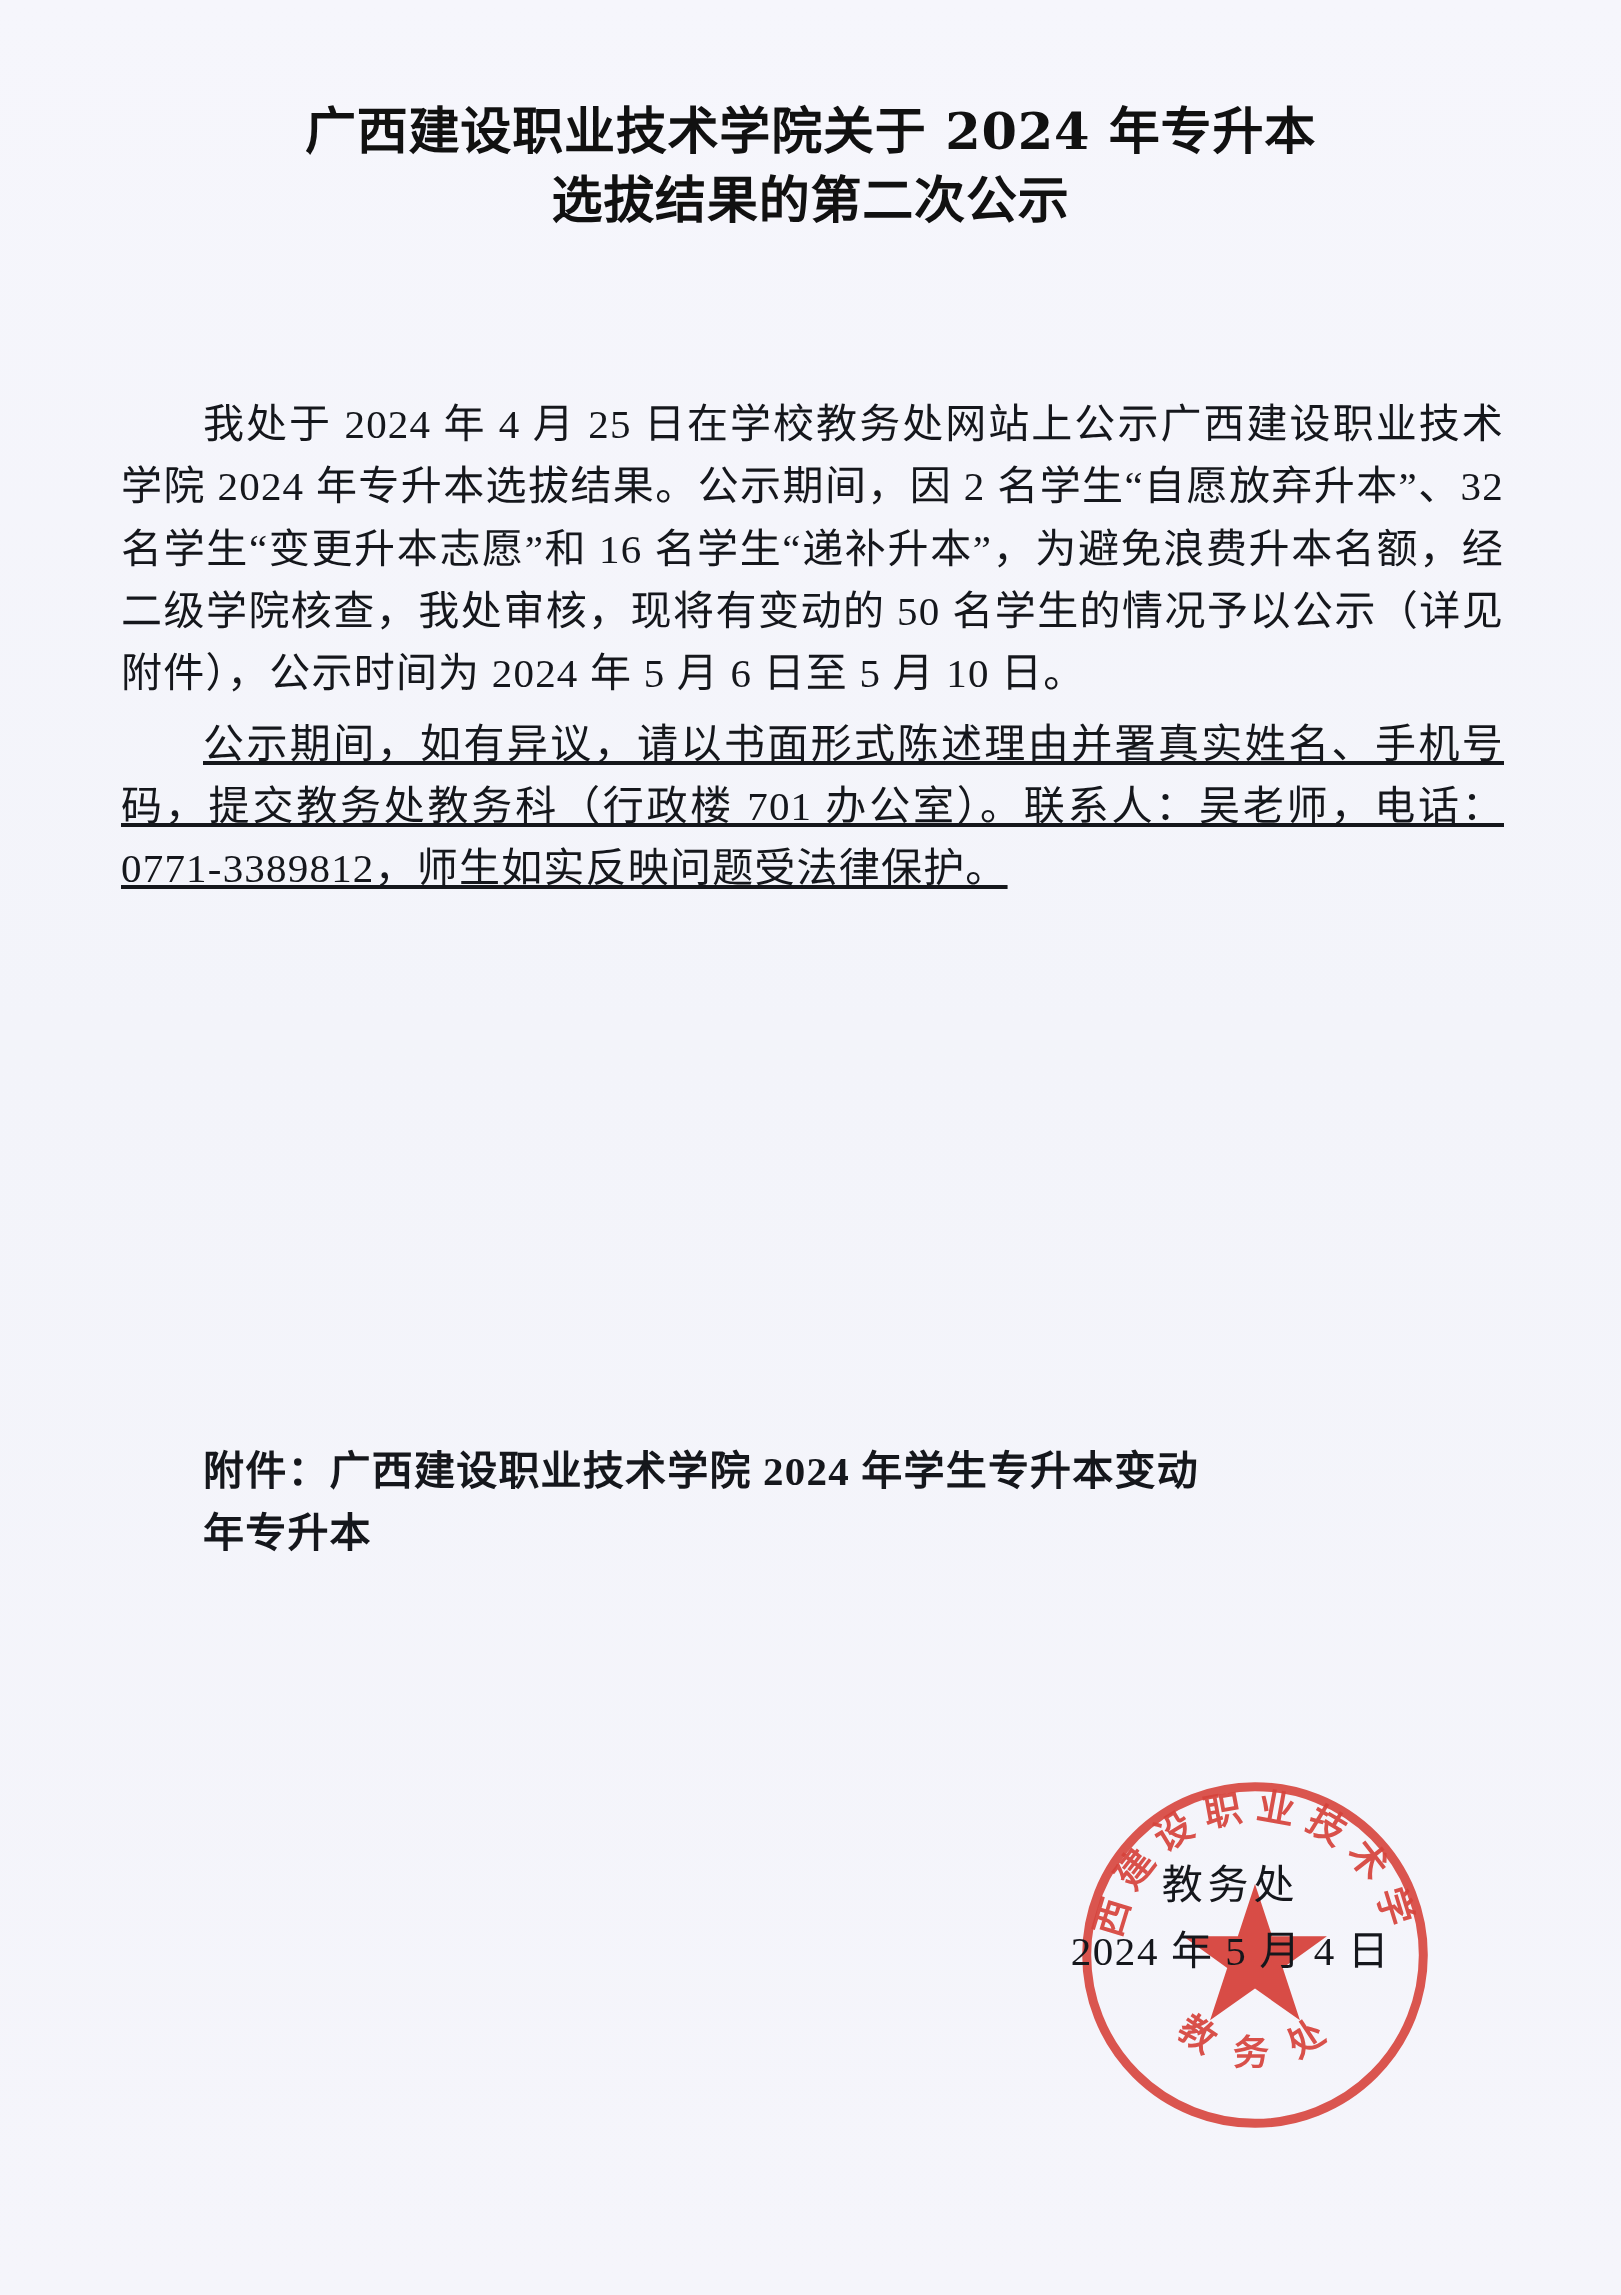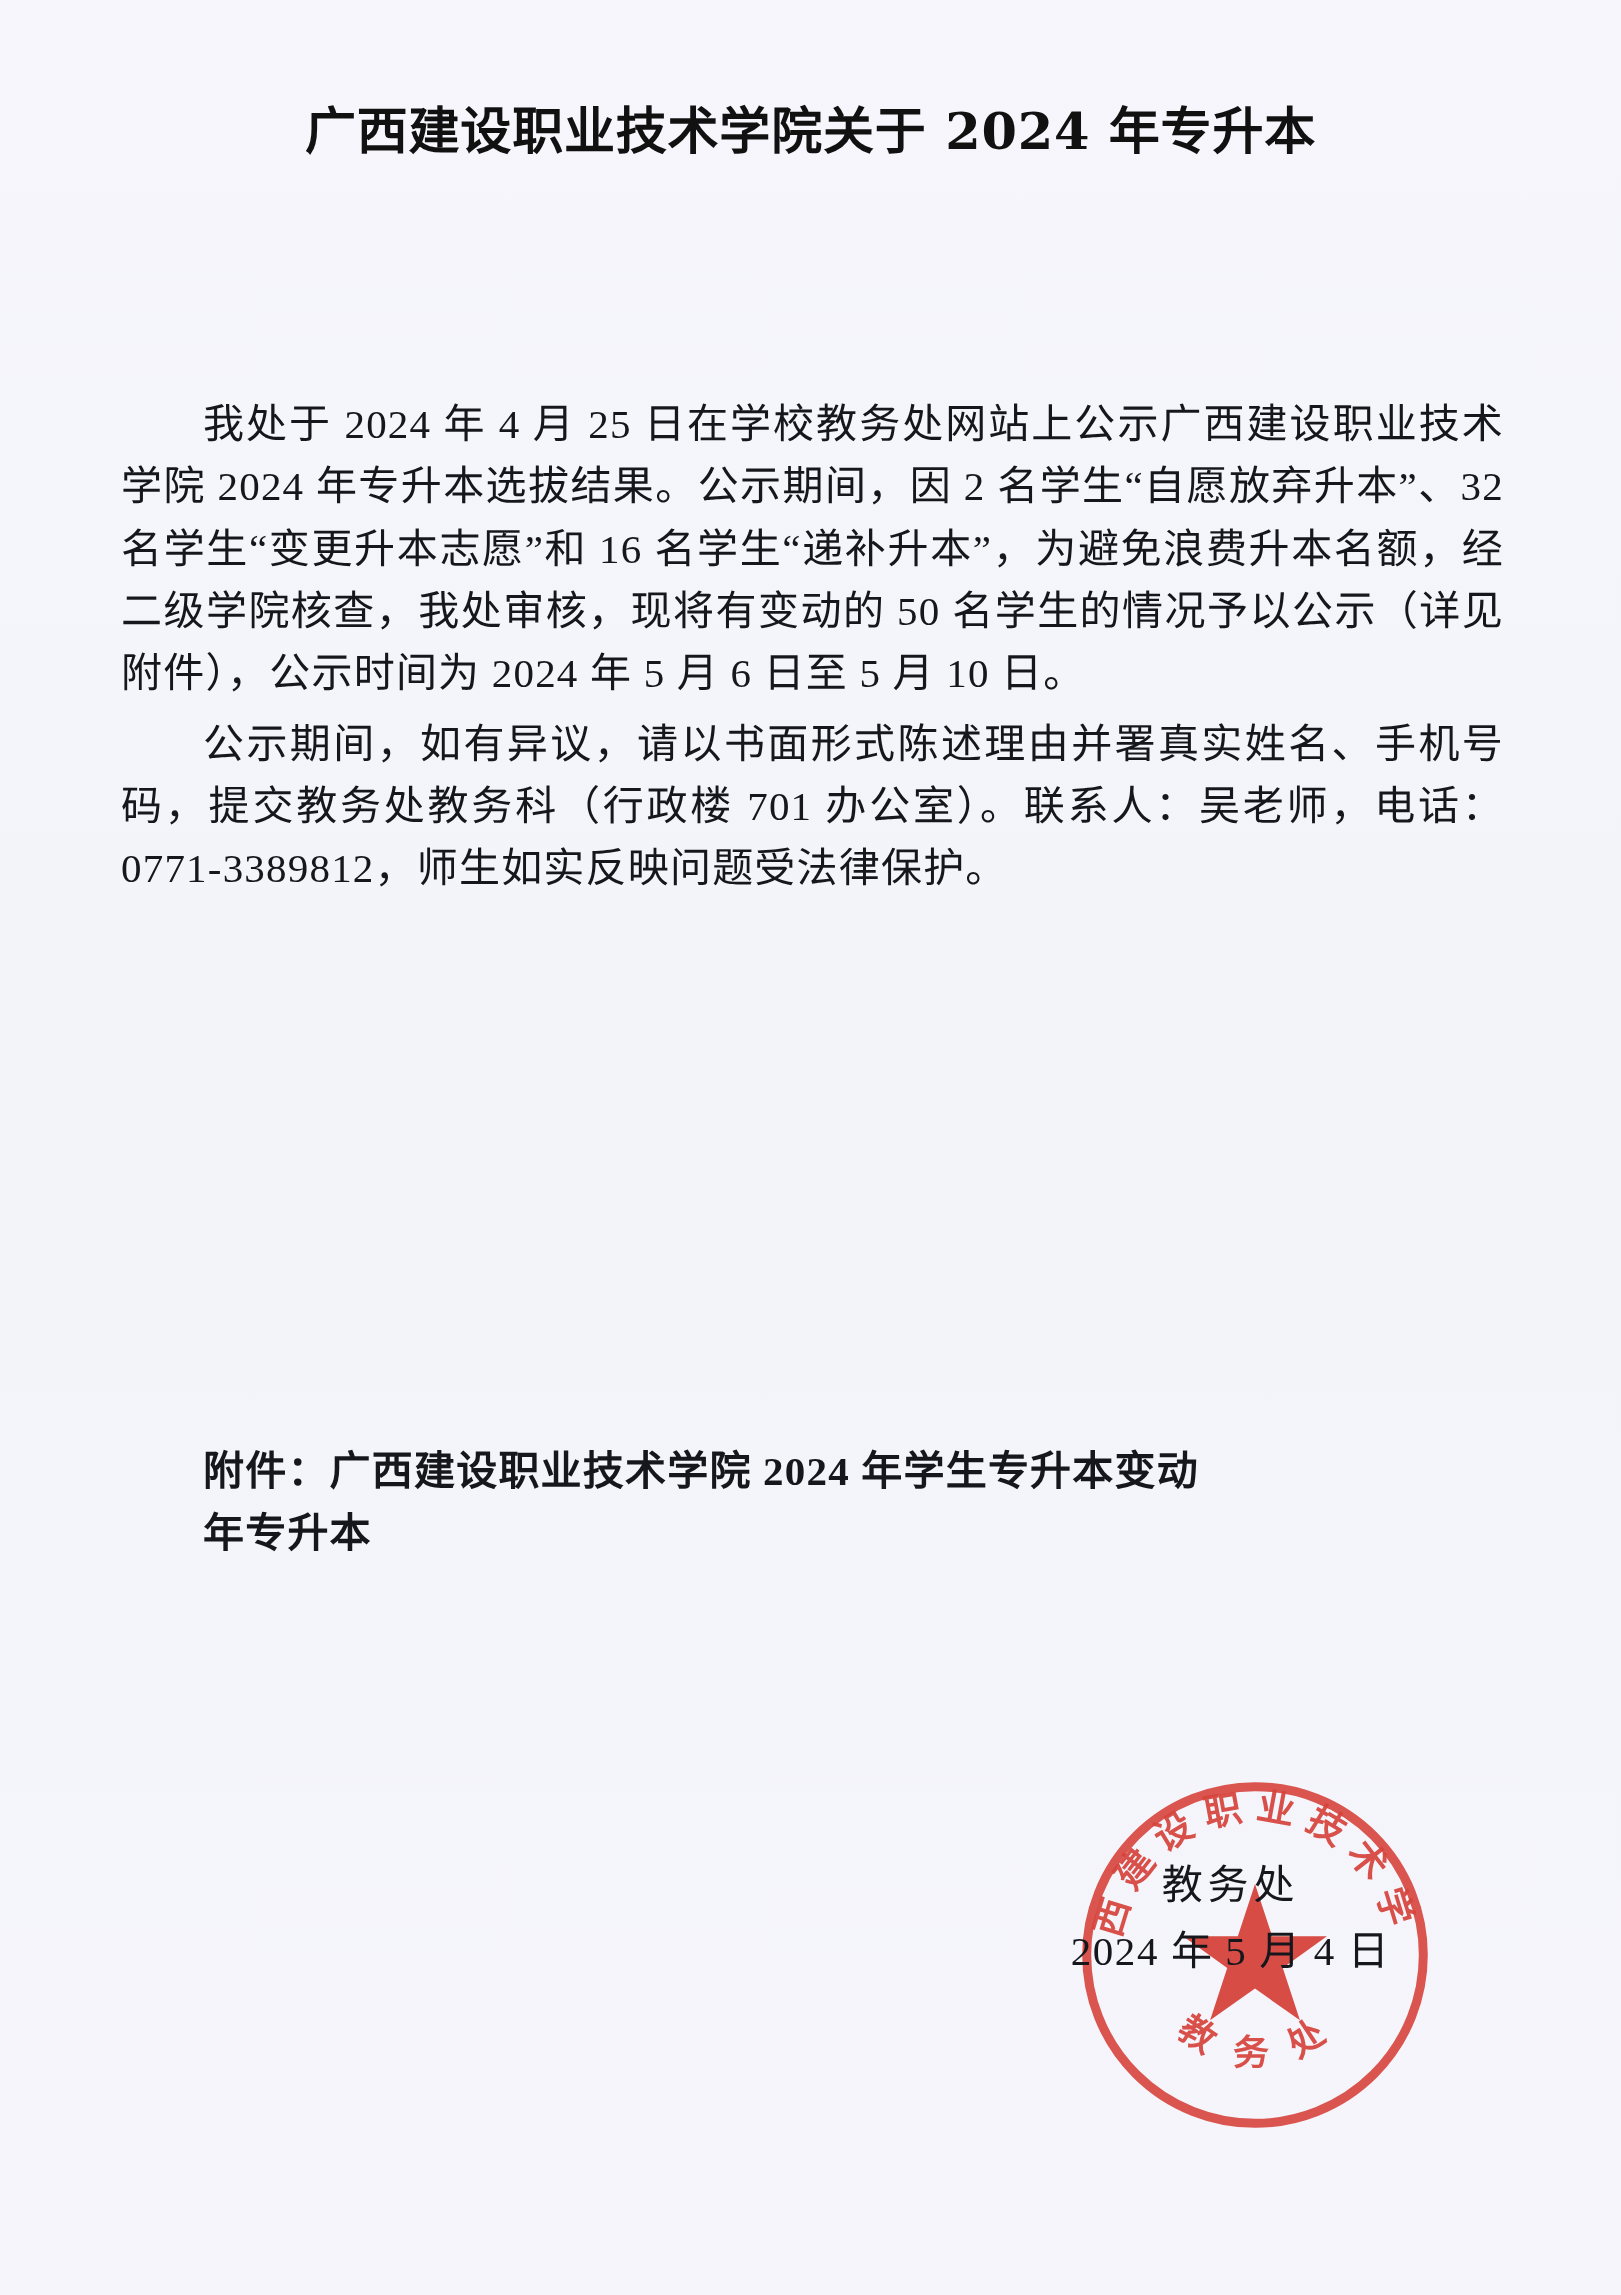--- a/index.html
+++ b/index.html
@@ -57,20 +57,21 @@
     line-height: 1.52;
     letter-spacing: 1.2px;
     text-align: justify;
     text-justify: inter-ideograph;
     text-indent: 2em;
     margin: 0 0 8.2px 0;
     color: #15171c;
   }
   .para.p2 {
     margin-top: 2px;
+    text-decoration: underline;
   }
   .attach-block {
     position: absolute;
     left: 121px;
     top: 1440px;
     width: 1383px;
     font-weight: bold;
   }
   .attach {
     font-size: 41px;
@@ -112,20 +113,21 @@
   .seal svg { display: block; }
 </style>
 </head>
 <body>
 
 <div class="page">
   <div class="sheet">
 
     <div class="doc-title">
       <span>广西建设职业技术学院关于 2024 年专升本</span>
+      <span class="line2">选拔结果的第二次公示</span>
     </div>
 
     <div class="body-block">
       <p class="para p1">我处于 2024 年 4 月 25 日在学校教务处网站上公示广西建设职业技术学院 2024 年专升本选拔结果。公示期间，因 2 名学生“自愿放弃升本”、32 名学生“变更升本志愿”和 16 名学生“递补升本”，为避免浪费升本名额，经二级学院核查，我处审核，现将有变动的 50 名学生的情况予以公示（详见附件），公示时间为 2024 年 5 月 6 日至 5 月 10 日。</p>
       <p class="para p2">公示期间，如有异议，请以书面形式陈述理由并署真实姓名、手机号码，提交教务处教务科（行政楼 701 办公室）。联系人：吴老师，电话：0771-3389812，师生如实反映问题受法律保护。</p>
     </div>
 
     <div class="attach-block">
       <p class="attach">附件：广西建设职业技术学院 2024 年学生专升本变动</p>
       <p class="attach cont">年专升本</p>

